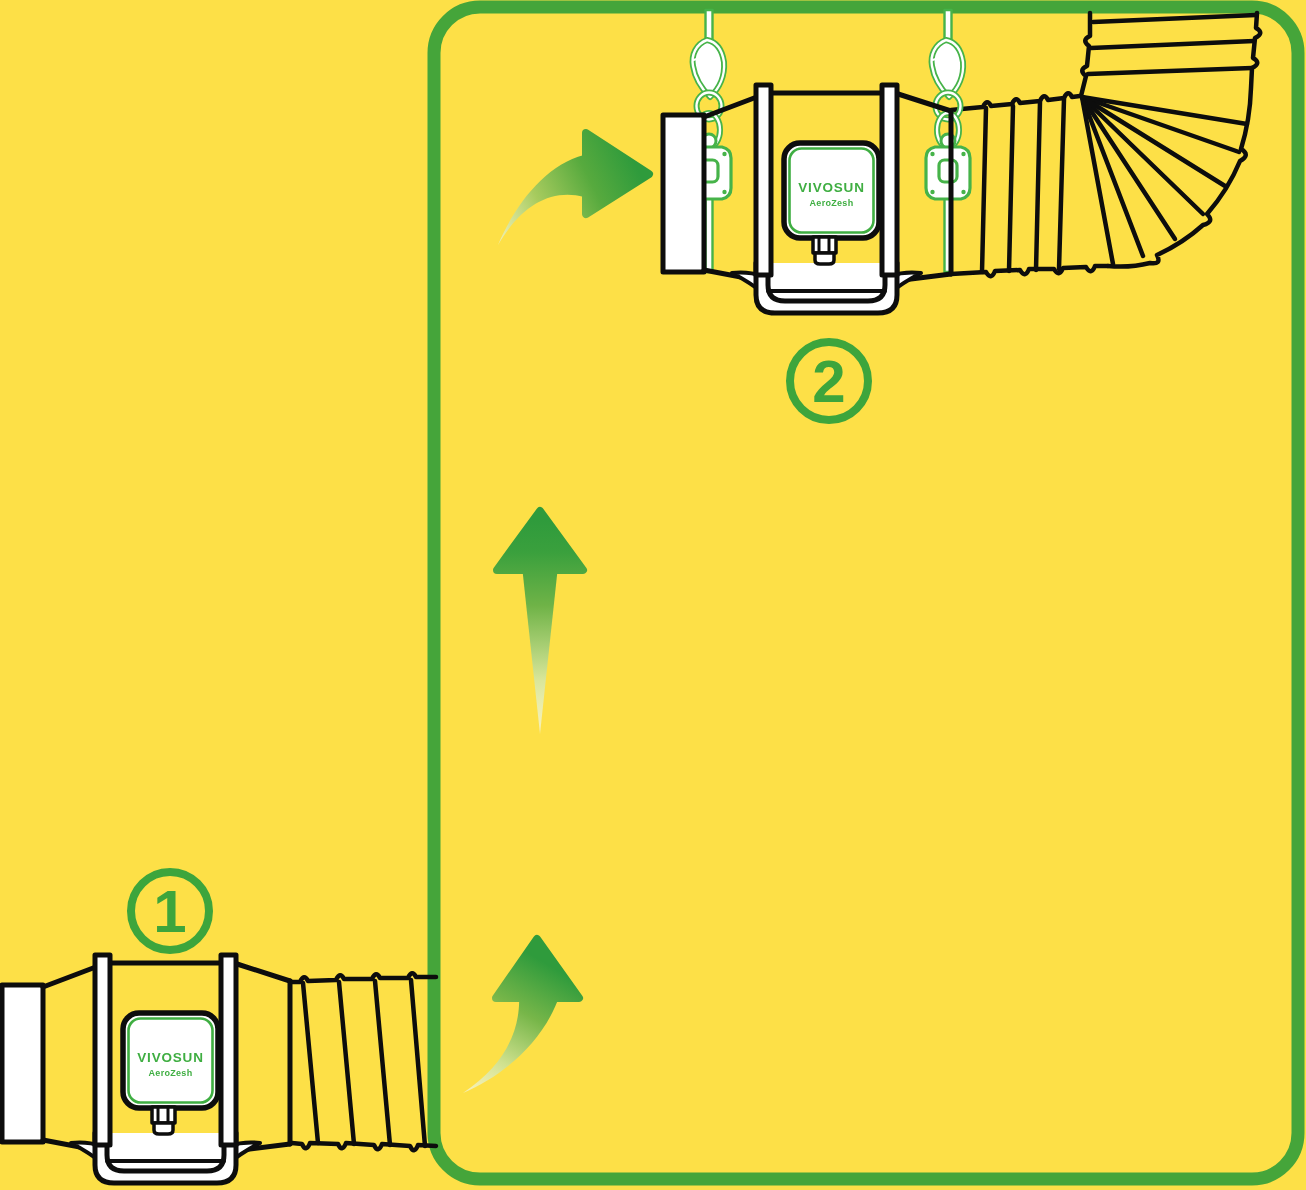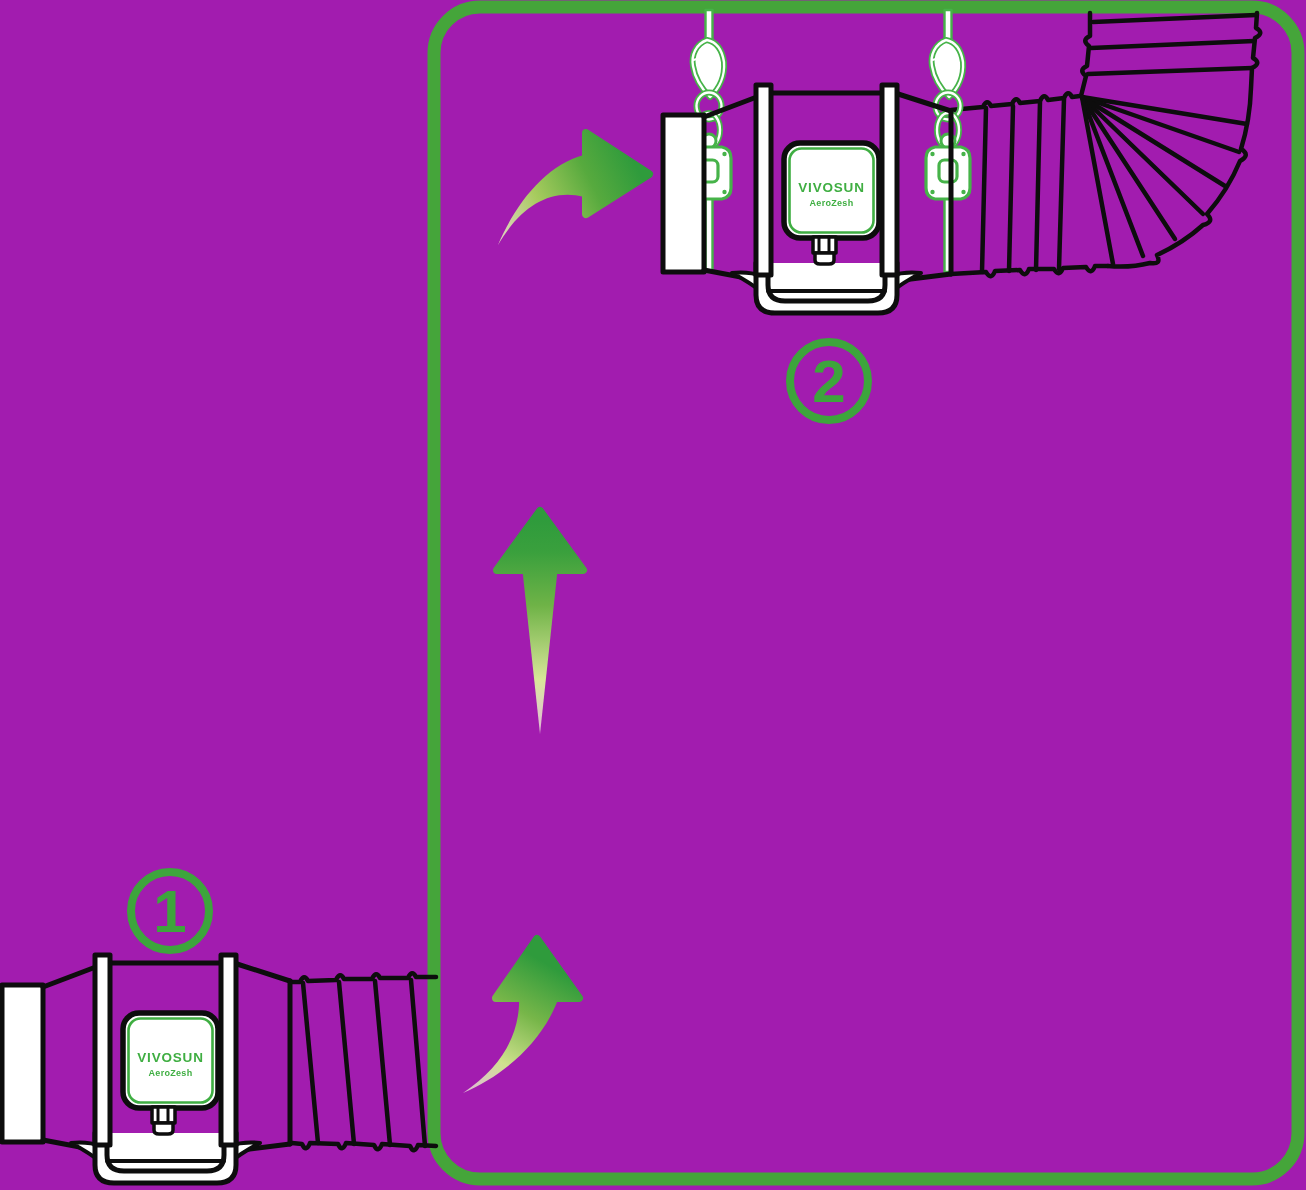--- a/index.html
+++ b/index.html
@@ -1,16 +1,16 @@
 <!DOCTYPE html>
 <html><head>
 <meta charset="utf-8">
 <style>
   html,body{margin:0;padding:0;background:#ffffff;}
-  .stage{position:relative;width:1306px;height:1190px;background:#a21caf;overflow:hidden;}
+  .stage{position:relative;width:1306px;height:1190px;background:#fde047;overflow:hidden;}
   svg{display:block;}
   svg text{font-family:"Liberation Sans","DejaVu Sans",sans-serif;}
   .logo-main{font-weight:700;font-size:13.5px;letter-spacing:.8px;fill:#3fae42;text-anchor:middle;}
   .logo-sub{font-weight:700;font-size:9px;letter-spacing:.3px;fill:#3fae42;text-anchor:middle;}
   .badge-num{font-weight:700;font-size:60px;fill:#3da53c;text-anchor:middle;}
 </style>
 </head>
 <body>
 
 <div class="stage">

